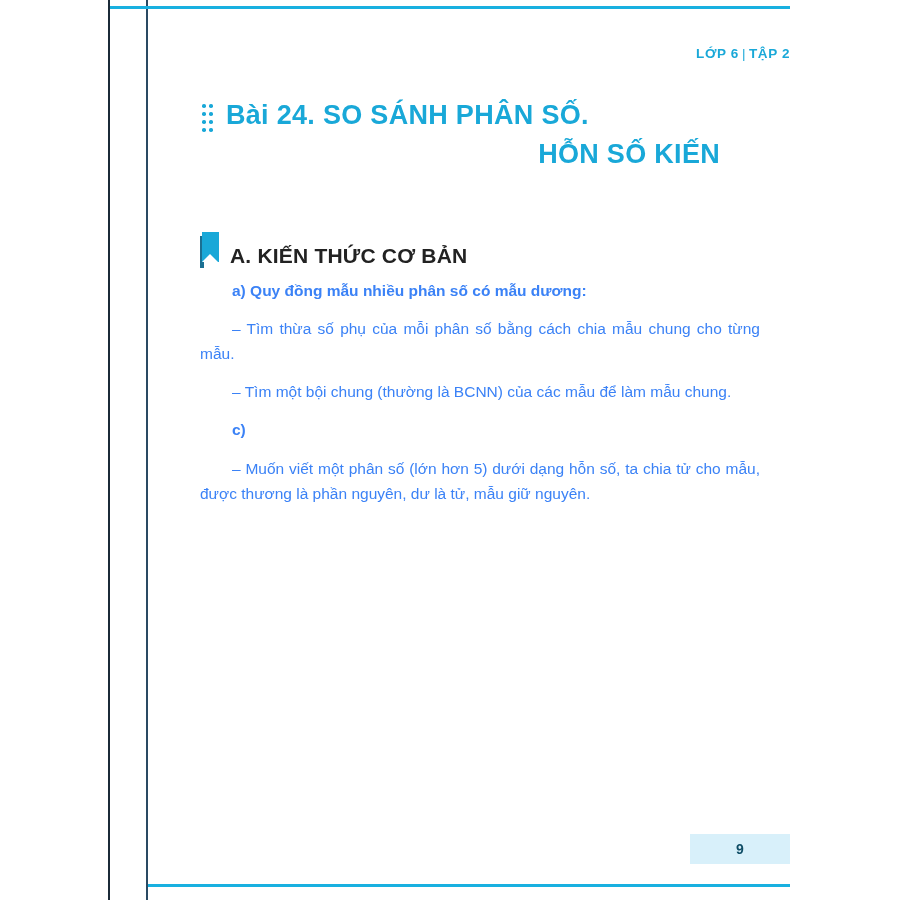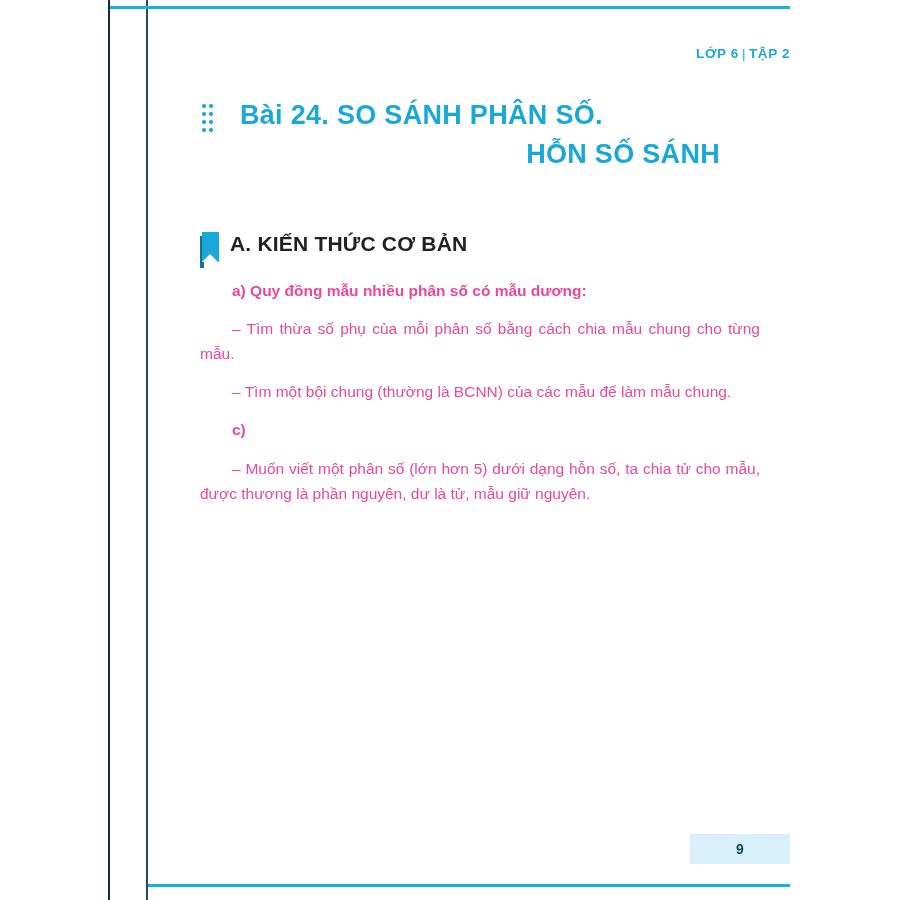--- a/index.html
+++ b/index.html
@@ -88,39 +88,39 @@
     height: 34px;
   }
   .dot-grid span {
     position: absolute;
     width: 3.5px;
     height: 3.5px;
     border-radius: 50%;
     background: #19a8d8;
   }
   .title-text {
-    margin-left: 40px;
+    margin-left: 26px;
     color: #19a8d8;
     font-size: 27px;
     font-weight: bold;
     line-height: 1.45;
     letter-spacing: 0.3px;
   }
   .title-line2 {
     text-align: right;
     padding-right: 80px;
   }
   
   .section-head {
     position: absolute;
     left: 40px;
     top: 232px;
     width: 600px;
     display: flex;
-    align-items: flex-start;
+    align-items: flex-end;
   }
   .bookmark-icon {
     position: relative;
     width: 22px;
     height: 36px;
     margin-right: 8px;
     flex: 0 0 auto;
   }
   .bookmark-icon .flag {
     position: absolute;
@@ -153,21 +153,21 @@
     font-weight: bold;
     color: #222222;
     letter-spacing: 0.2px;
   }
   
   .body {
     position: absolute;
     left: 40px;
     top: 278px;
     width: 560px;
-    color: #ec4899;
+    color: #3b82f6;
   }
   .p {
     font-size: 15.5px;
     line-height: 1.62;
     margin: 0 0 13px 0;
     text-align: justify;
   }
   .p.indent {
     text-indent: 32px;
   }
@@ -212,21 +212,21 @@
         <span style="left:0px;  top:0px;"></span>
         <span style="left:7px;  top:0px;"></span>
         <span style="left:0px;  top:8px;"></span>
         <span style="left:7px;  top:8px;"></span>
         <span style="left:0px;  top:16px;"></span>
         <span style="left:7px;  top:16px;"></span>
         <span style="left:0px;  top:24px;"></span>
         <span style="left:7px;  top:24px;"></span>
       </div>
       <div class="title-text">Bài 24. SO SÁNH PHÂN SỐ.</div>
-      <div class="title-text title-line2">HỖN SỐ SÁNH</div>
+      <div class="title-text title-line2">HỖN SỐ KIẾN</div>
     </div>
 
     <div class="section-head">
       <span class="bookmark-icon">
         <span class="stem"></span>
         <span class="flag"></span>
         <span class="notch"></span>
       </span>
       <span class="section-title">A. KIẾN THỨC CƠ BẢN</span>
     </div>

